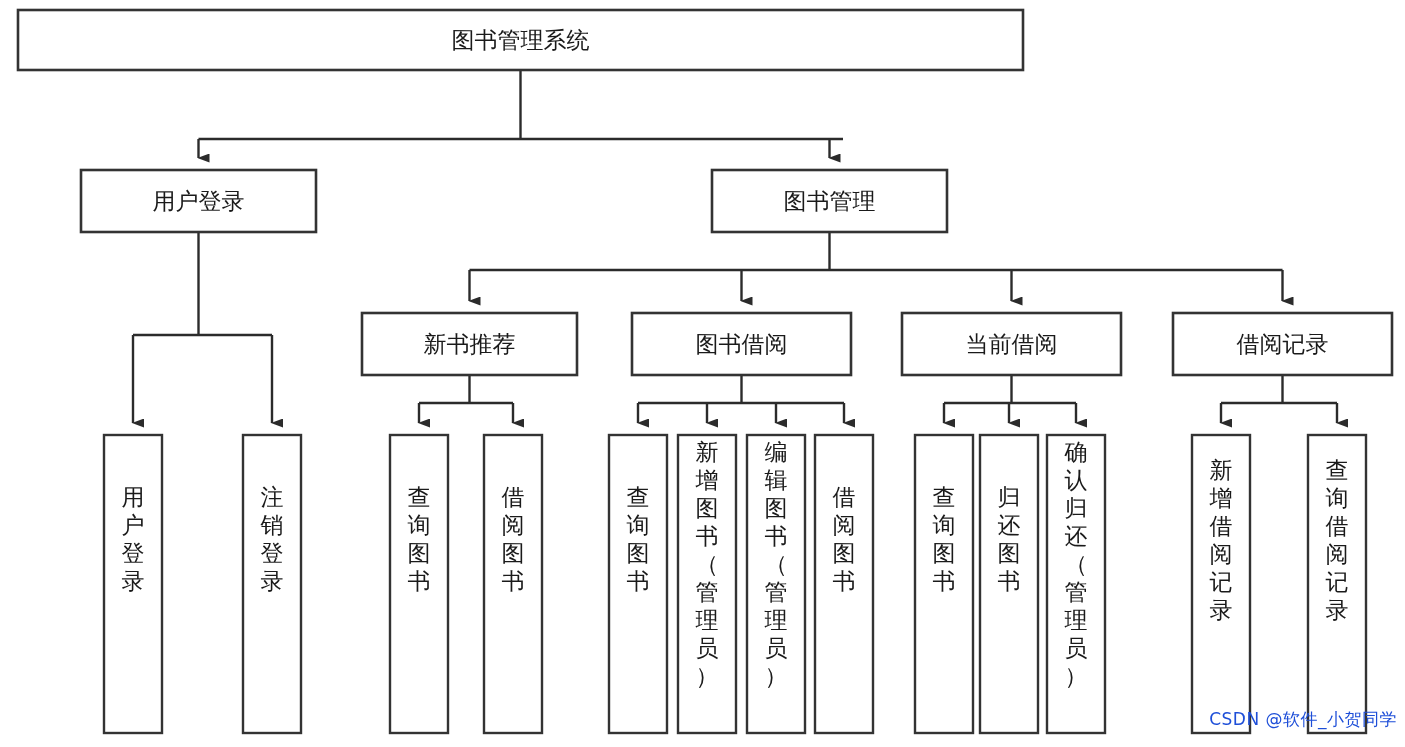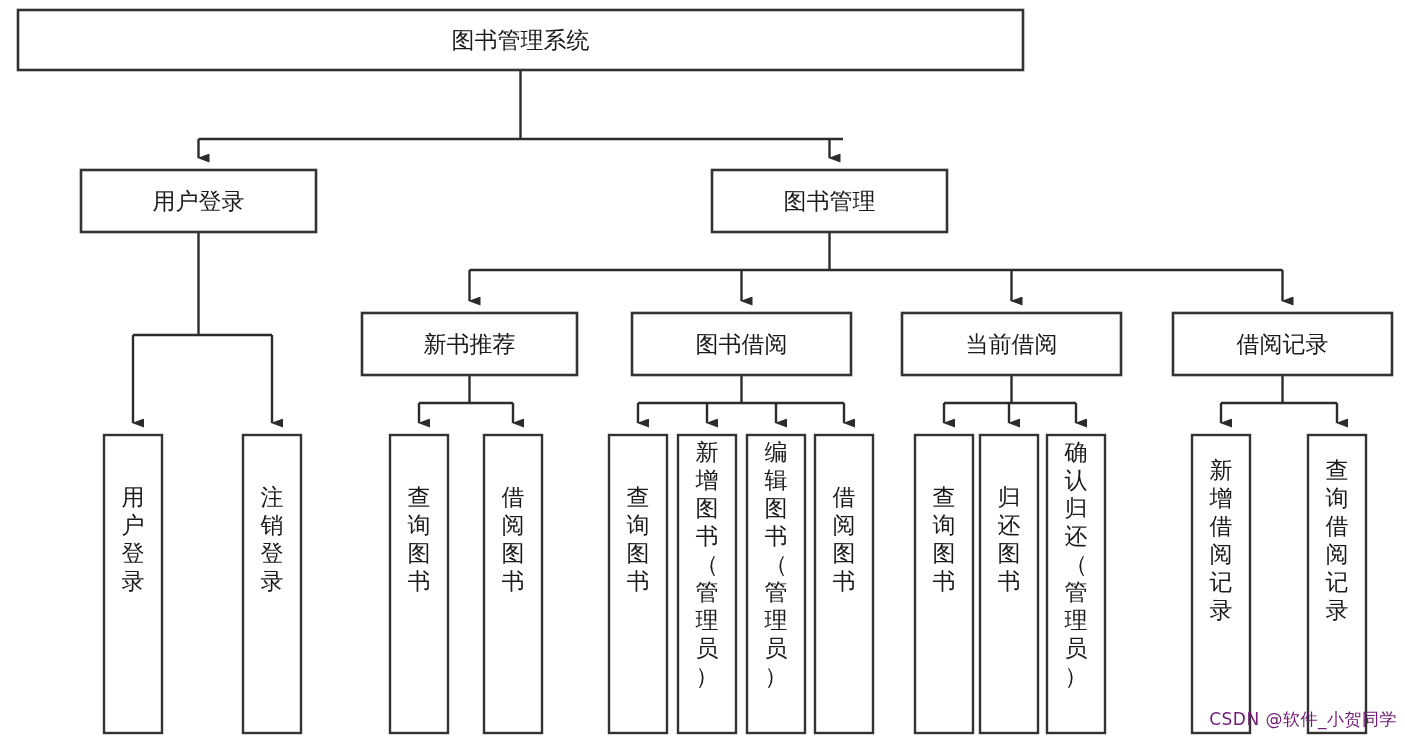--- a/index.html
+++ b/index.html
@@ -54,21 +54,21 @@
     font-family: "DejaVu Sans", "Liberation Sans", sans-serif;
     font-size: 23px;
     text-anchor: middle;
   }
   .watermark-text {
     position: absolute;
     right: 8px;
     bottom: 4px;
     font-family: "DejaVu Sans", "Liberation Sans", sans-serif;
     font-size: 17px;
-    color: #701a75;
+    color: #1d4ed8;
     letter-spacing: 0.5px;
     white-space: nowrap;
     pointer-events: none;
   }
 </style>
 </head>
 <body>
 
 <div id="diagram-root">
 

